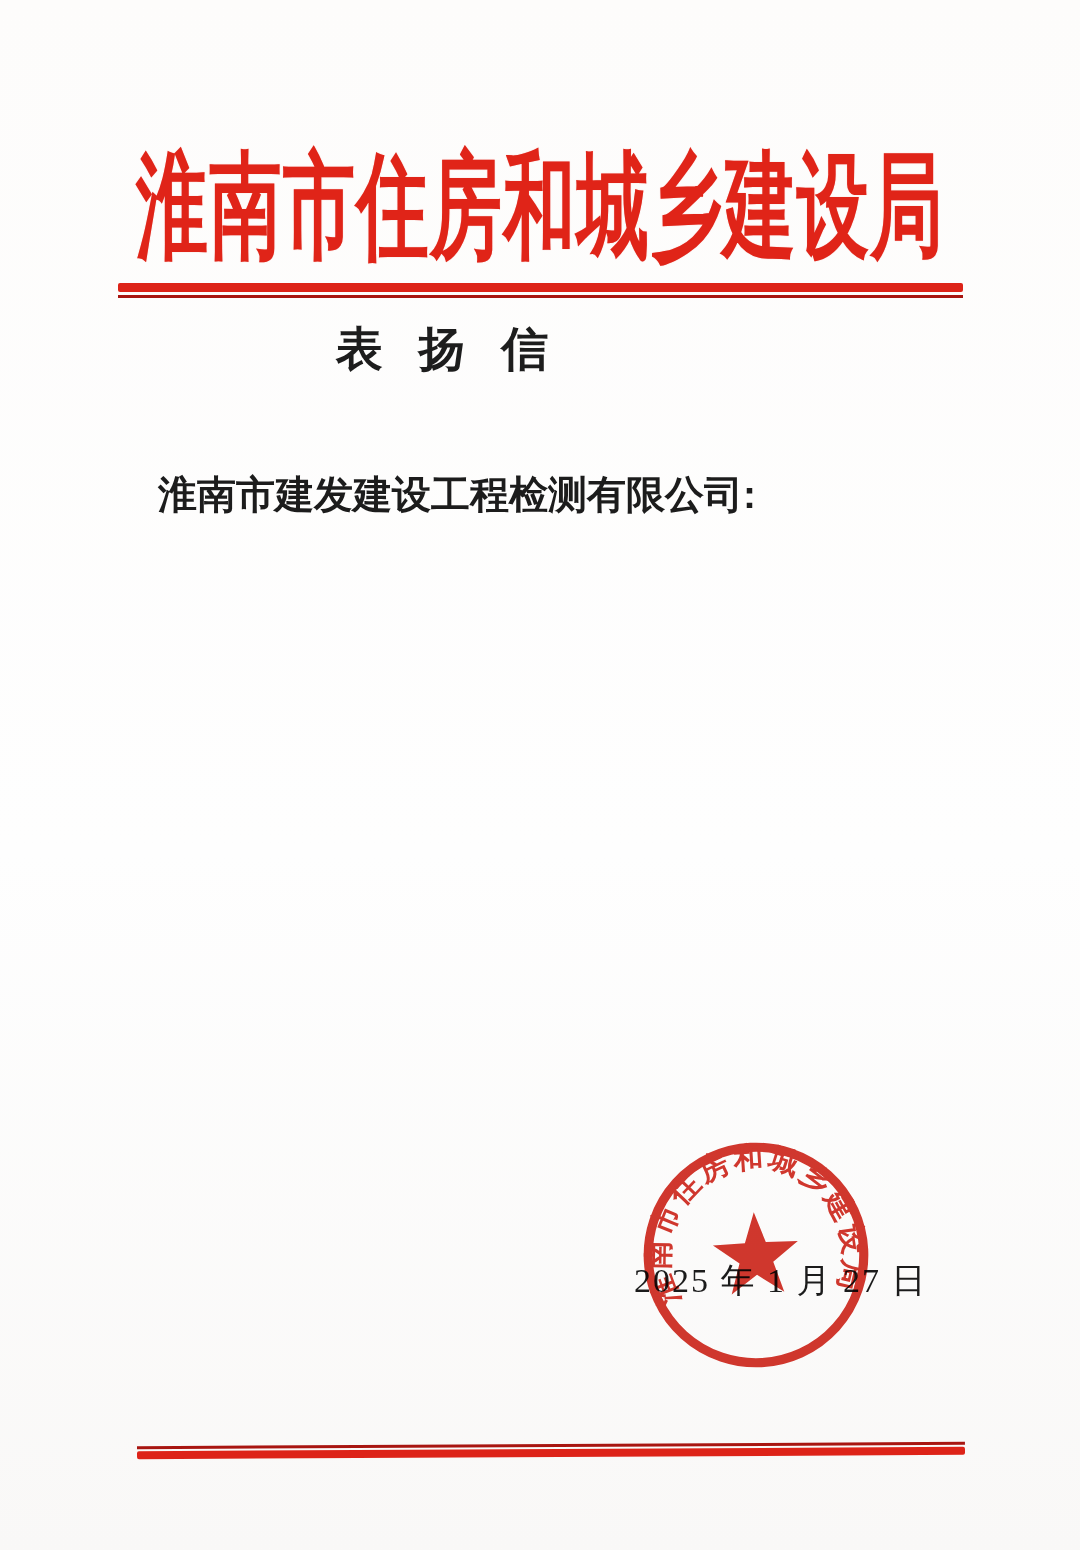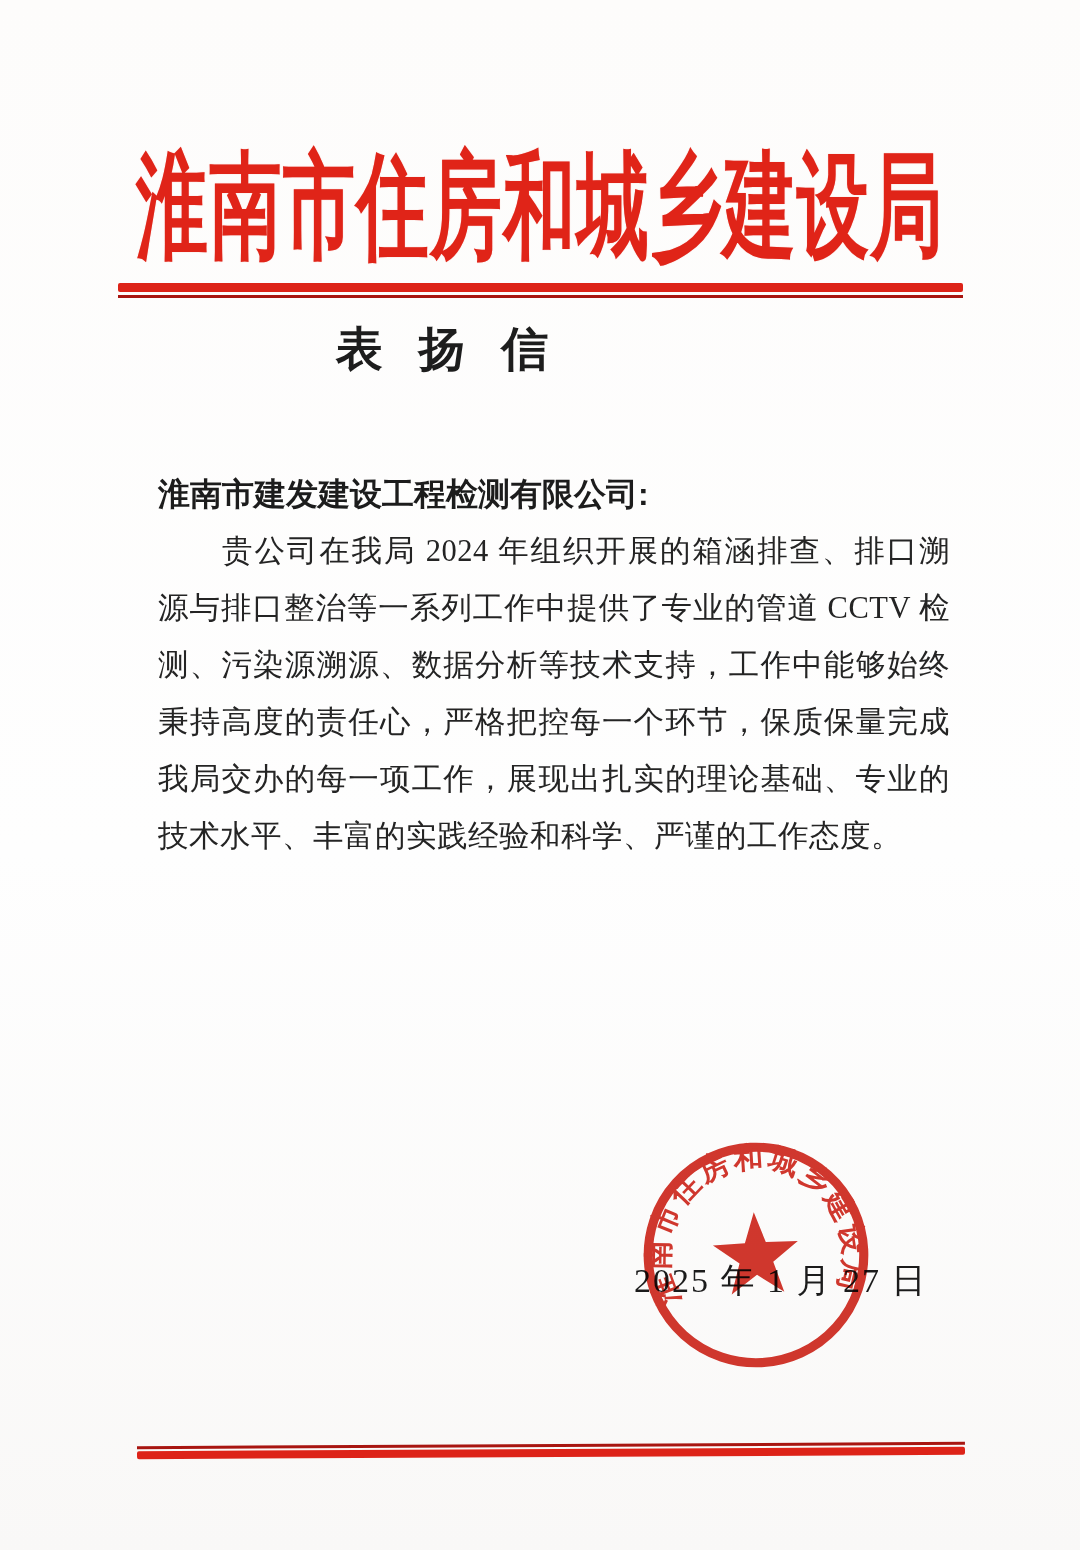--- a/index.html
+++ b/index.html
@@ -39,21 +39,21 @@
     font-size:47px;font-weight:700;color:#1d1d1d;
     letter-spacing:12px;
   }
   
   .body{
     position:absolute;top:466px;left:158px;width:792px;
     font-size:30.5px;line-height:57px;
     text-align:justify;
   }
   .salutation{
-    margin:0;font-weight:700;font-size:32px;color:#1c1c1c;
+    margin:0;font-weight:700;font-size:39px;color:#1c1c1c;
     font-family:"Liberation Sans","DejaVu Sans",sans-serif;
   }
   .para{
     margin:0;
     text-indent:2.1em;
     color:#242424;
     letter-spacing:0.5px;
   }
   
   .date{
@@ -92,21 +92,20 @@
 
   <div class="rule-top">
     <div class="rule-thick"></div>
     <div class="rule-thin"></div>
   </div>
 
   <h1 class="letter-title">表 扬 信</h1>
 
   <main class="body">
     <p class="salutation">淮南市建发建设工程检测有限公司:</p>
-    <p class="para">贵公司在我局 2024 年组织开展的箱涵排查、排口溯源与排口整治等一系列工作中提供了专业的管道 CCTV 检测、污染源溯源、数据分析等技术支持，工作中能够始终秉持高度的责任心，严格把控每一个环节，保质保量完成我局交办的每一项工作，展现出扎实的理论基础、专业的技术水平、丰富的实践经验和科学、严谨的工作态度。</p>
   </main>
 
   <div class="date">2025 年 1 月 27 日</div>
 
   <svg class="seal" viewBox="0 0 240 240" width="244" height="244" aria-hidden="true">
     <circle class="seal-ring" cx="120" cy="120" r="106"></circle>
     <path id="sealArc" d="M 44.1 160.3 A 86 86 0 1 1 195.9 160.3" fill="none"></path>
     <text class="seal-text">
       <textPath href="#sealArc" xlink:href="#sealArc" startOffset="0">淮南市住房和城乡建设局</textPath>
     </text>

